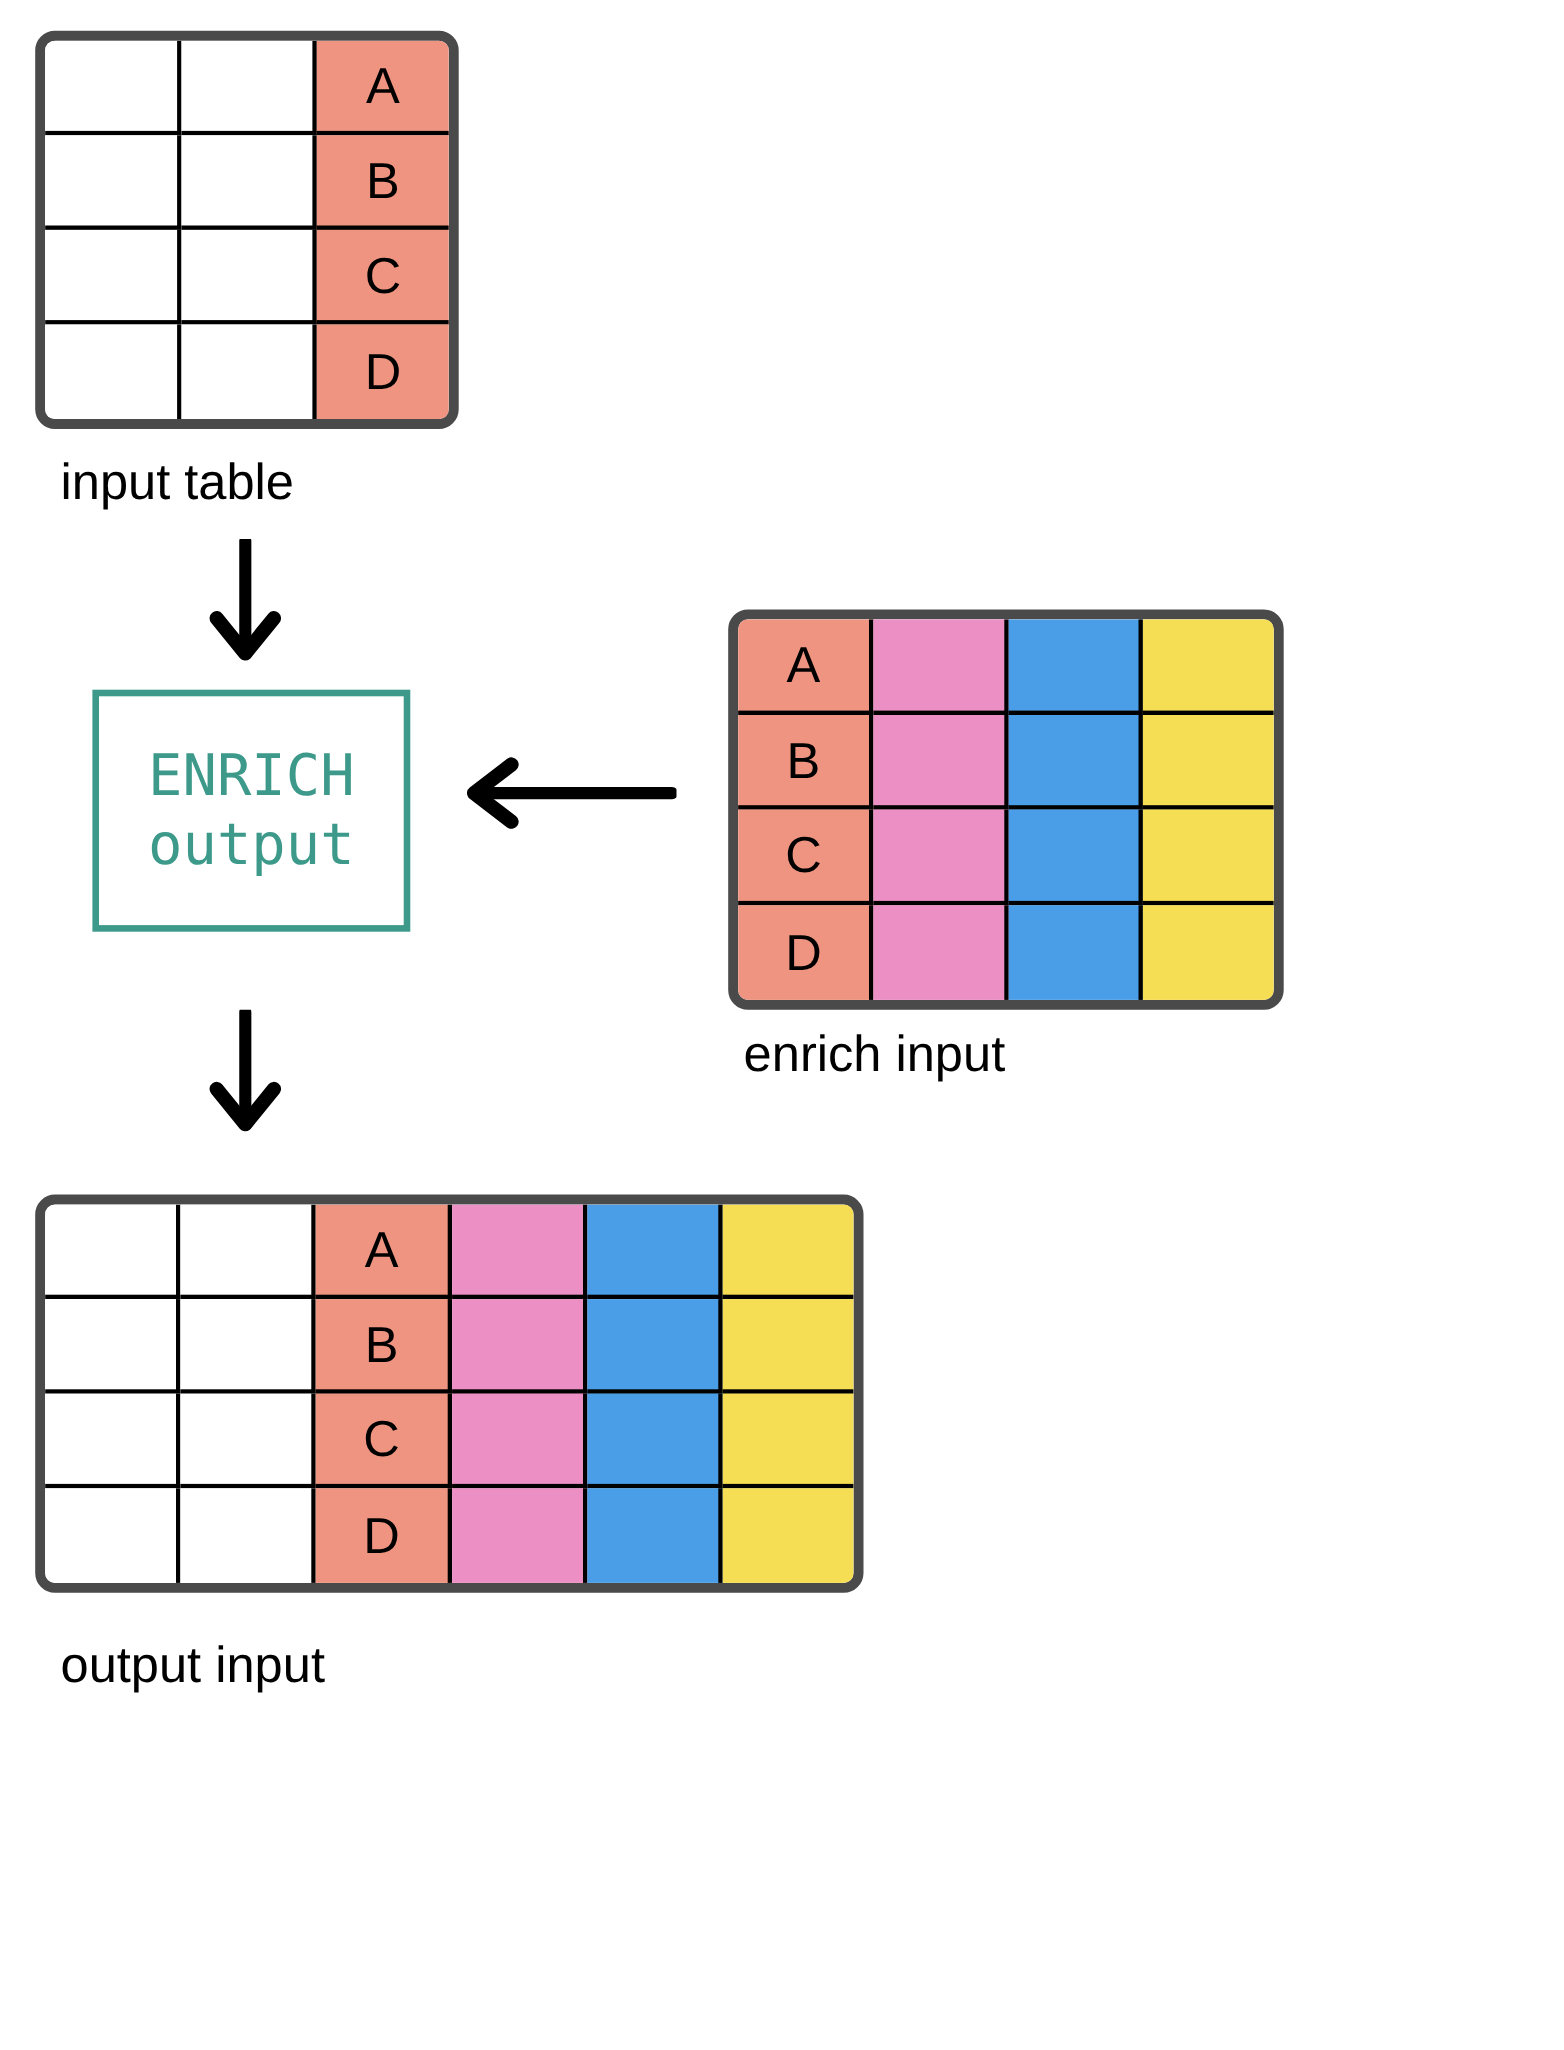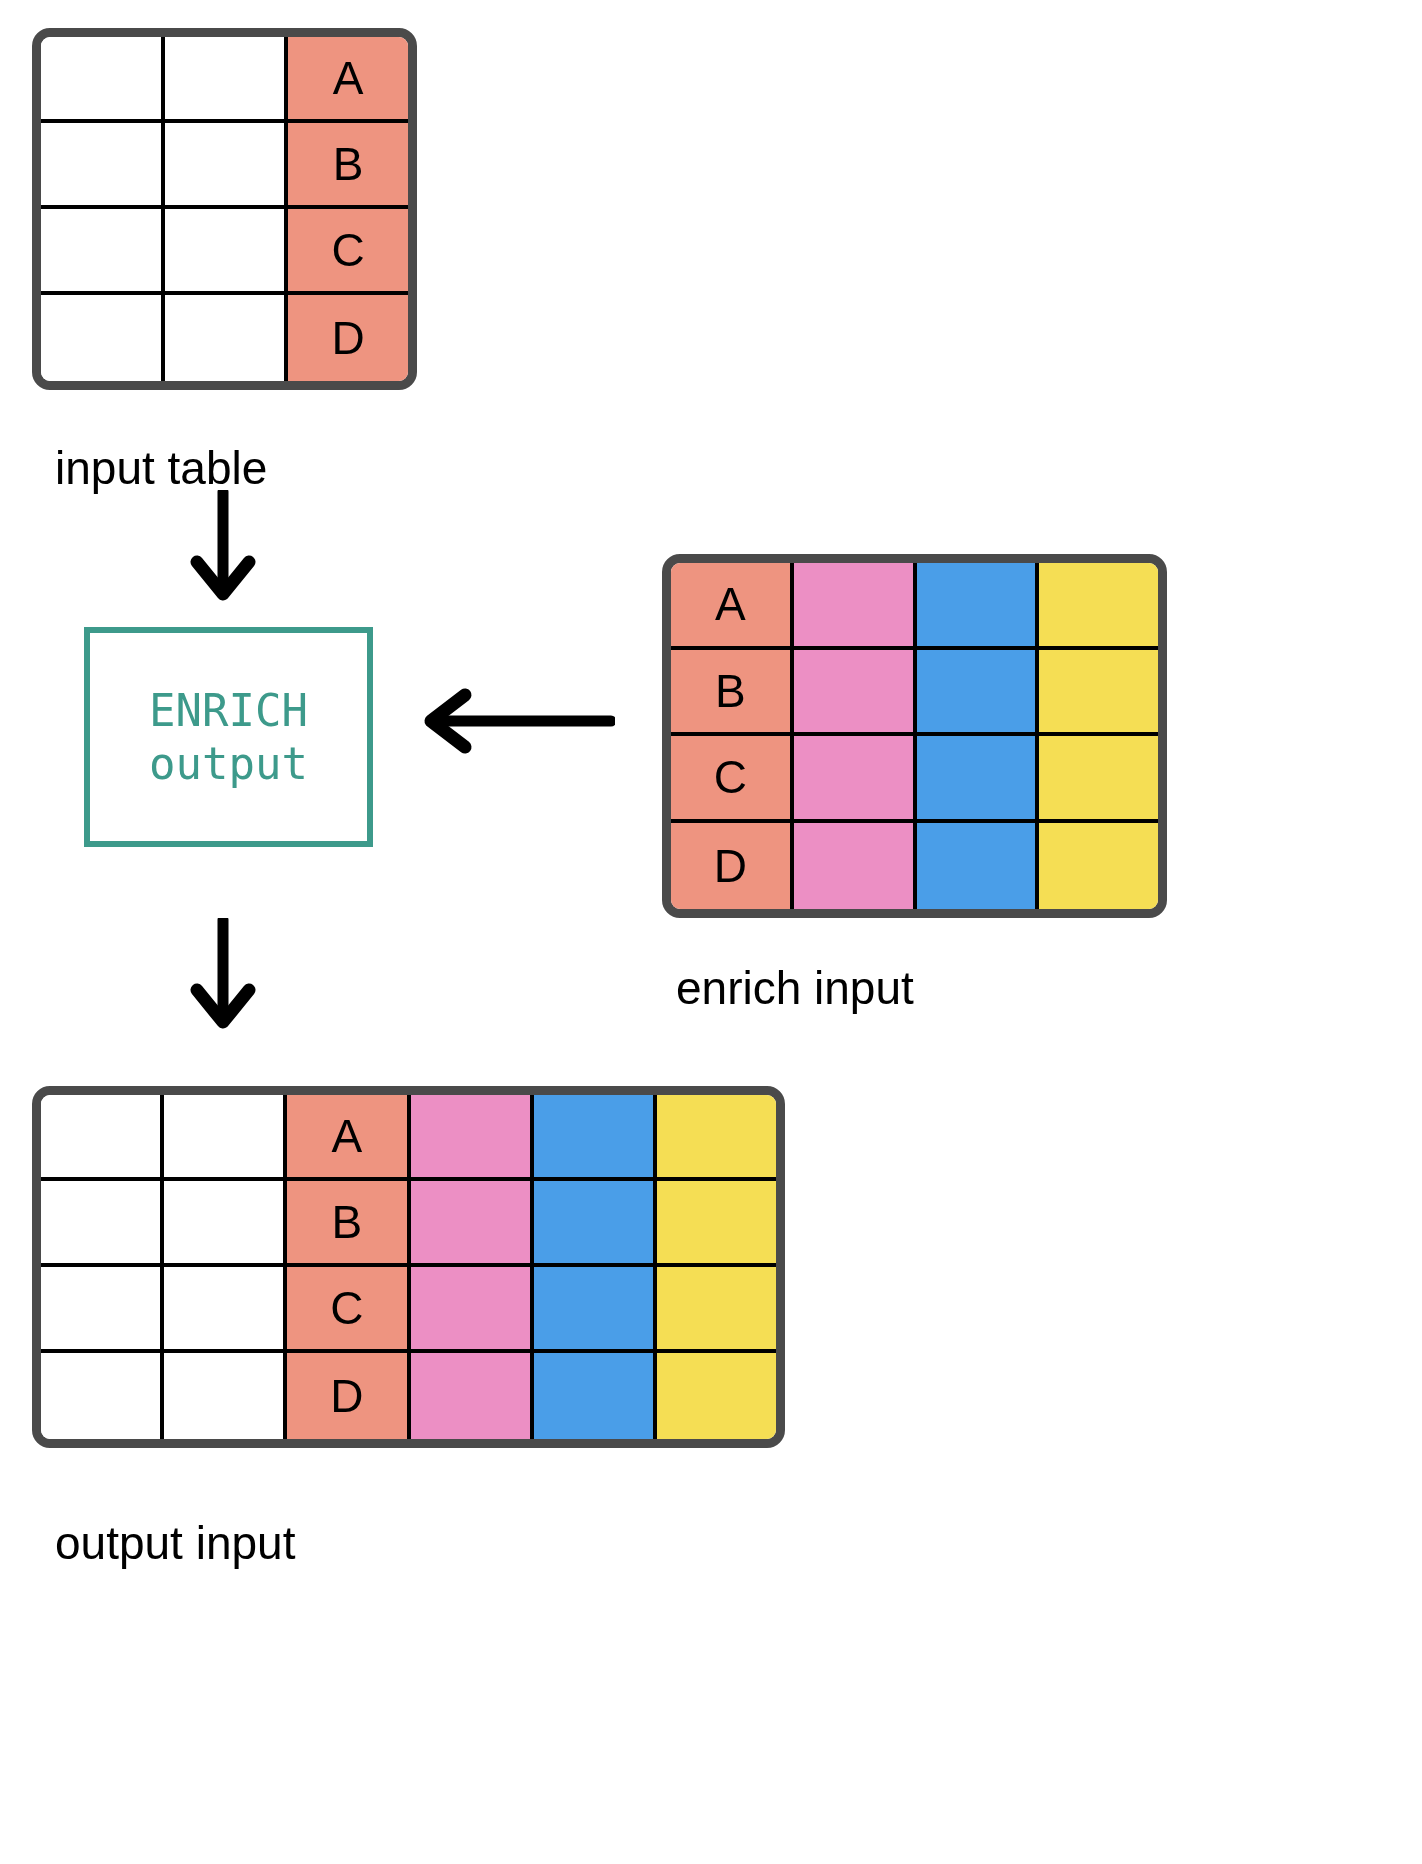--- a/index.html
+++ b/index.html
@@ -47,38 +47,37 @@
   .trow:last-child .tcell { border-bottom: none; }
   .tcell:last-child { border-right: none; }
 
   
   .caption {
     position: absolute;
     font-size: 46px;
     color: #000000;
     white-space: nowrap;
     line-height: 1;
-    margin-top: 30px;
   }
 
   
   .cmd-box {
     position: absolute;
     box-sizing: border-box;
     border: 6px solid #3d9a8b;
     background: #ffffff;
     display: flex;
     flex-direction: column;
     align-items: center;
     justify-content: center;
     gap: 4px;
   }
   .cmd-line {
     font-family: "DejaVu Sans Mono", monospace;
-    font-size: 44px;
+    font-size: 52px;
     color: #3d9a8b;
     line-height: 1.12;
     white-space: nowrap;
   }
 
   
   .arrow { position: absolute; }
 </style>
 </head>
 <body>

